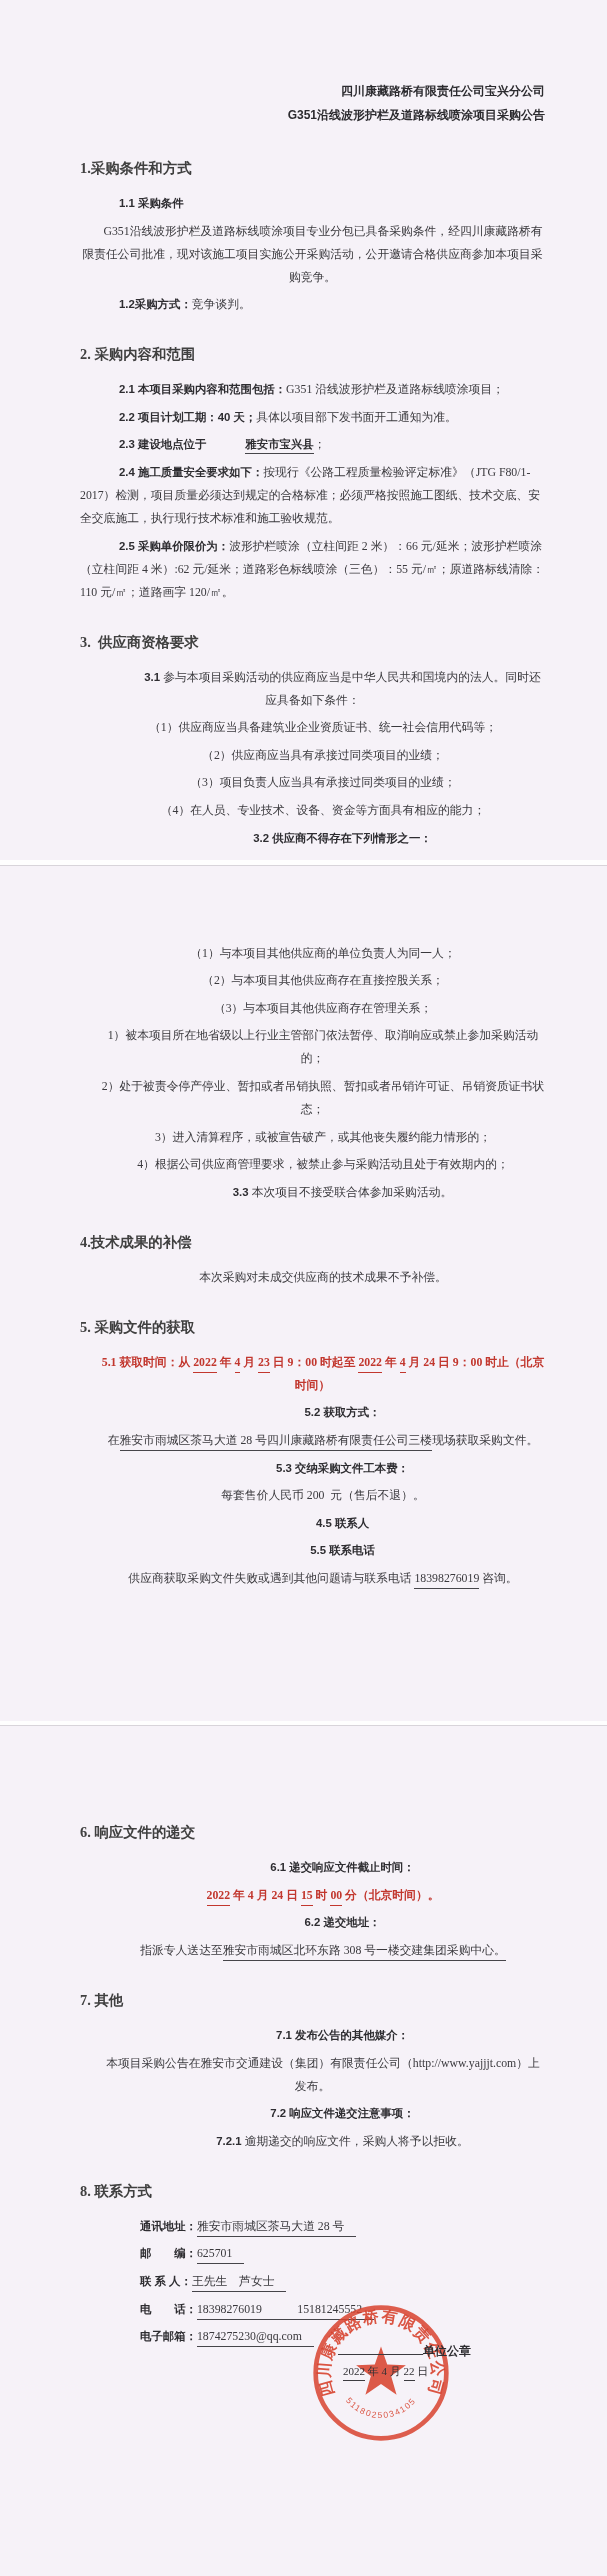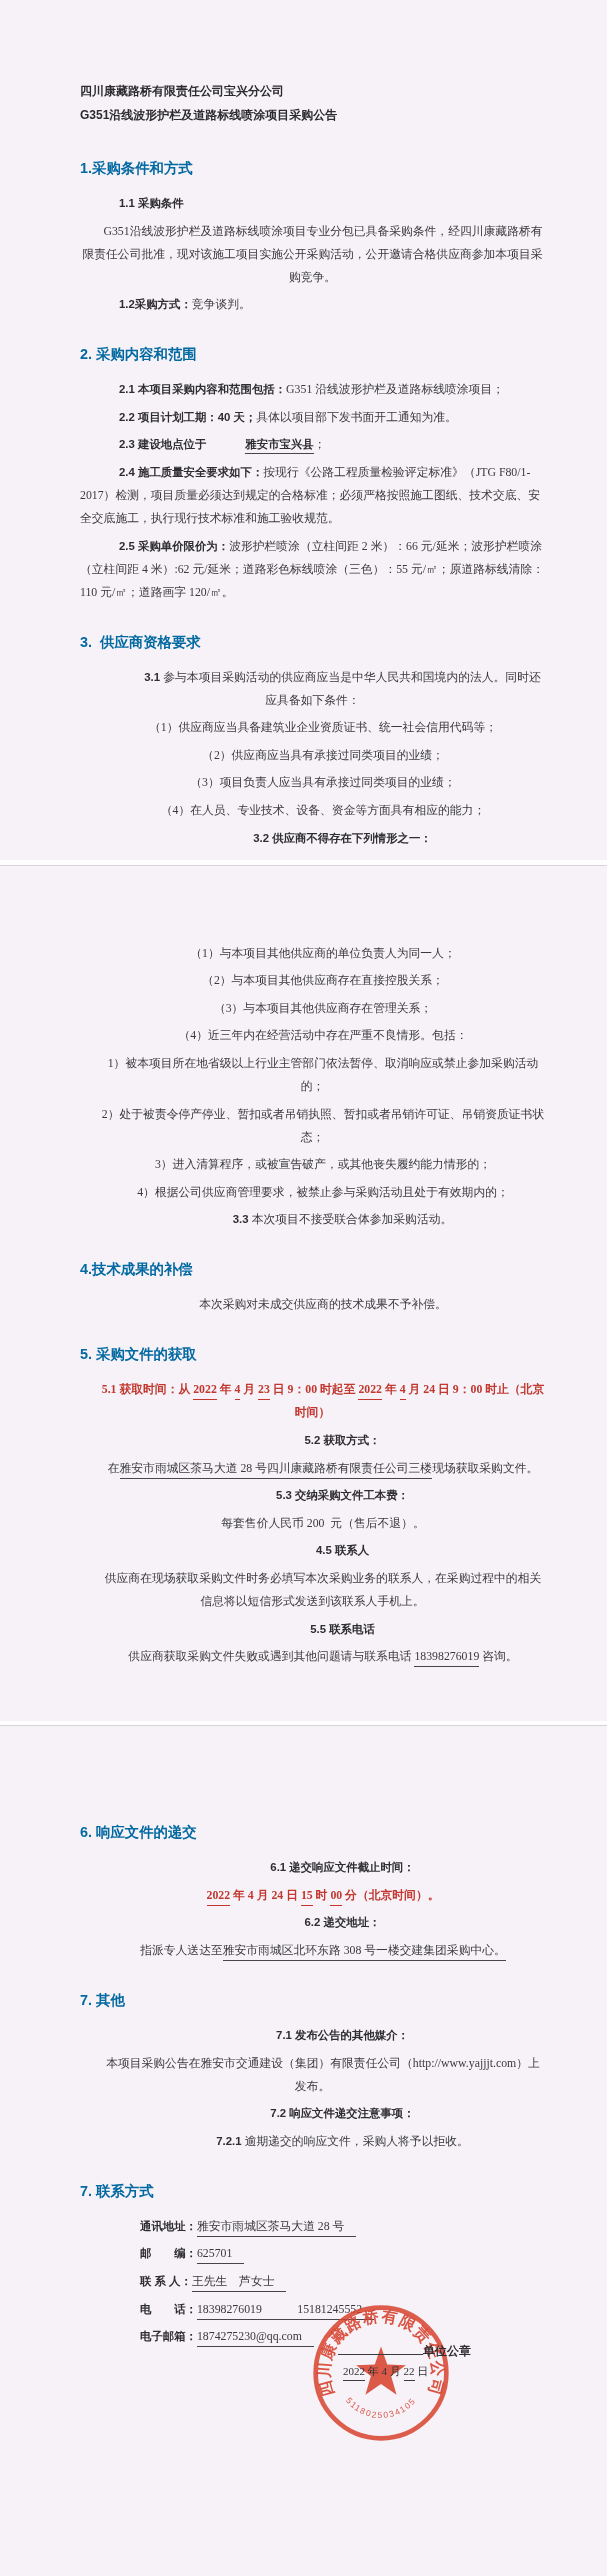--- a/index.html
+++ b/index.html
@@ -2,24 +2,24 @@
 <html style="font-size:12px"><head>
 <meta charset="utf-8">
 <style>
   html,body{margin:0;padding:0;background:#ffffff;}
   body{width:607px;font-family:"Liberation Serif","DejaVu Serif",serif;color:#3a393d;}
   .page{box-sizing:border-box;width:607px;background:#f6f2f8;padding:0 62px 0 80px;overflow:hidden;position:relative;}
   .page-1{height:860px;}
   .page-2{height:855px;padding-top:76px;}
   .page-3{height:851px;padding-top:79px;}
   .page-sep{height:4.6px;background:#fefefe;border-bottom:0.8px solid #d8d4da;}
-  .title{margin-top:80px;text-align:left;font-family:"Liberation Sans","DejaVu Sans",sans-serif;
+  .title{margin-top:80px;text-align:right;font-family:"Liberation Sans","DejaVu Sans",sans-serif;
          font-weight:bold;font-size:12px;line-height:23.5px;color:#2c2b2f;}
-  .h{font-family:Liberation Sans, sans-serif;font-weight:bold;font-size:14.4px;
-     line-height:23px;color:#0369a1;margin:27px 0 12px;white-space:pre-wrap;}
+  .h{font-family:Liberation Serif, serif;font-weight:bold;font-size:14.4px;
+     line-height:23px;color:#404040;margin:27px 0 12px;white-space:pre-wrap;}
   .h-first{margin-top:30px;}
   .p{font-size:11.8px;line-height:23px;margin:0 0 4.6px;white-space:pre-wrap;}
   .ind{text-indent:21px;text-align:center;}
   .b{font-weight:bold;font-family:"Liberation Sans","DejaVu Sans",sans-serif;font-size:11.4px;color:#2e2d31;margin-left:39px;}
   .u{border-bottom:1.1px solid #46454a;padding-bottom:3px;}
   .red{color:#c2372e;font-weight:bold;}
   .red .u{border-bottom-color:#c2372e;}
   .contact-row{font-size:11.8px;line-height:23px;margin:0 0 4.6px;white-space:pre-wrap;text-indent:21px;}
   .contact-row .u{padding-right:12px;}
   .seal-wrap{position:absolute;left:305px;top:568px;width:197px;height:167px;}
@@ -58,58 +58,56 @@
   <p class="p ind">（4）在人员、专业技术、设备、资金等方面具有相应的能力；</p>
   <p class="p ind b">3.2 供应商不得存在下列情形之一：</p>
 </div>
 
 <div class="page-sep"></div>
 
 <div class="page page-2">
   <p class="p ind">（1）与本项目其他供应商的单位负责人为同一人；</p>
   <p class="p ind">（2）与本项目其他供应商存在直接控股关系；</p>
   <p class="p ind">（3）与本项目其他供应商存在管理关系；</p>
-  <p class="p ind">（4）近三年内在经营活动中存在严重不良情形。包括：</p>
   <p class="p ind">1）被本项目所在地省级以上行业主管部门依法暂停、取消响应或禁止参加采购活动的；</p>
   <p class="p ind">2）处于被责令停产停业、暂扣或者吊销执照、暂扣或者吊销许可证、吊销资质证书状态；</p>
   <p class="p ind">3）进入清算程序，或被宣告破产，或其他丧失履约能力情形的；</p>
   <p class="p ind">4）根据公司供应商管理要求，被禁止参与采购活动且处于有效期内的；</p>
   <p class="p ind"><span class="b">3.3 </span><span>本次项目不接受联合体参加采购活动。</span></p>
 
   <div class="h">4.技术成果的补偿</div>
   <p class="p ind">本次采购对未成交供应商的技术成果不予补偿。</p>
 
   <div class="h">5. 采购文件的获取</div>
   <p class="p ind red"><span>5.1 获取时间：从 </span><span class="u">2022</span><span> 年 </span><span class="u">4</span><span> 月 </span><span class="u">23</span><span> 日 9：00 时起至 </span><span class="u">2022</span><span> 年 </span><span class="u">4</span><span> 月 24 日 9：00 时止（北京时间）</span></p>
   <p class="p ind b">5.2 获取方式：</p>
   <p class="p ind"><span>在</span><span class="u">雅安市雨城区茶马大道 28 号四川康藏路桥有限责任公司三楼</span><span>现场获取采购文件。</span></p>
   <p class="p ind b">5.3 交纳采购文件工本费：</p>
   <p class="p ind">每套售价人民币 200  元（售后不退）。</p>
   <p class="p ind b">4.5 联系人</p>
-  <p class="p ind">供应商在现场获取采购文件时务必填写本次采购业务的联系人，在采购过程中的相关信息将以短信形式发送到该联系人手机上。</p>
   <p class="p ind b">5.5 联系电话</p>
   <p class="p ind"><span>供应商获取采购文件失败或遇到其他问题请与联系电话 </span><span class="u">18398276019</span><span> 咨询。</span></p>
 </div>
 
 <div class="page-sep"></div>
 
 <div class="page page-3">
   <div class="h" style="margin-top:16px">6. 响应文件的递交</div>
   <p class="p ind b">6.1 递交响应文件截止时间：</p>
   <p class="p ind red"><span class="u">2022</span><span> 年 4 月 24 日 </span><span class="u">15</span><span> 时 </span><span class="u">00</span><span> 分（北京时间）。</span></p>
   <p class="p ind b">6.2 递交地址：</p>
   <p class="p ind"><span>指派专人送达至</span><span class="u">雅安市雨城区北环东路 308 号一楼交建集团采购中心。</span></p>
 
   <div class="h">7. 其他</div>
   <p class="p ind b">7.1 发布公告的其他媒介：</p>
   <p class="p ind">本项目采购公告在雅安市交通建设（集团）有限责任公司（http://www.yajjjt.com）上发布。</p>
   <p class="p ind b">7.2 响应文件递交注意事项：</p>
   <p class="p ind"><span class="b">7.2.1 </span><span>逾期递交的响应文件，采购人将予以拒收。</span></p>
 
-  <div class="h">7. 联系方式</div>
+  <div class="h">8. 联系方式</div>
   <div class="contact-row"><span class="b">通讯地址：</span><span class="u">雅安市雨城区茶马大道 28 号</span></div>
   <div class="contact-row"><span class="b">邮　　编：</span><span class="u">625701</span></div>
   <div class="contact-row"><span class="b">联 系 人：</span><span class="u">王先生　芦女士</span></div>
   <div class="contact-row"><span class="b">电　　话：</span><span class="u">18398276019　　　15181245552</span></div>
   <div class="contact-row"><span class="b">电子邮箱：</span><span class="u">1874275230@qq.com</span></div>
 
   <div class="seal-wrap">
     <svg class="seal-svg" width="140" height="140" viewBox="0 0 180 180">
       <defs>
         <path id="arcTop" d="M 36 128 A 66 66 0 1 1 144 128"></path>

